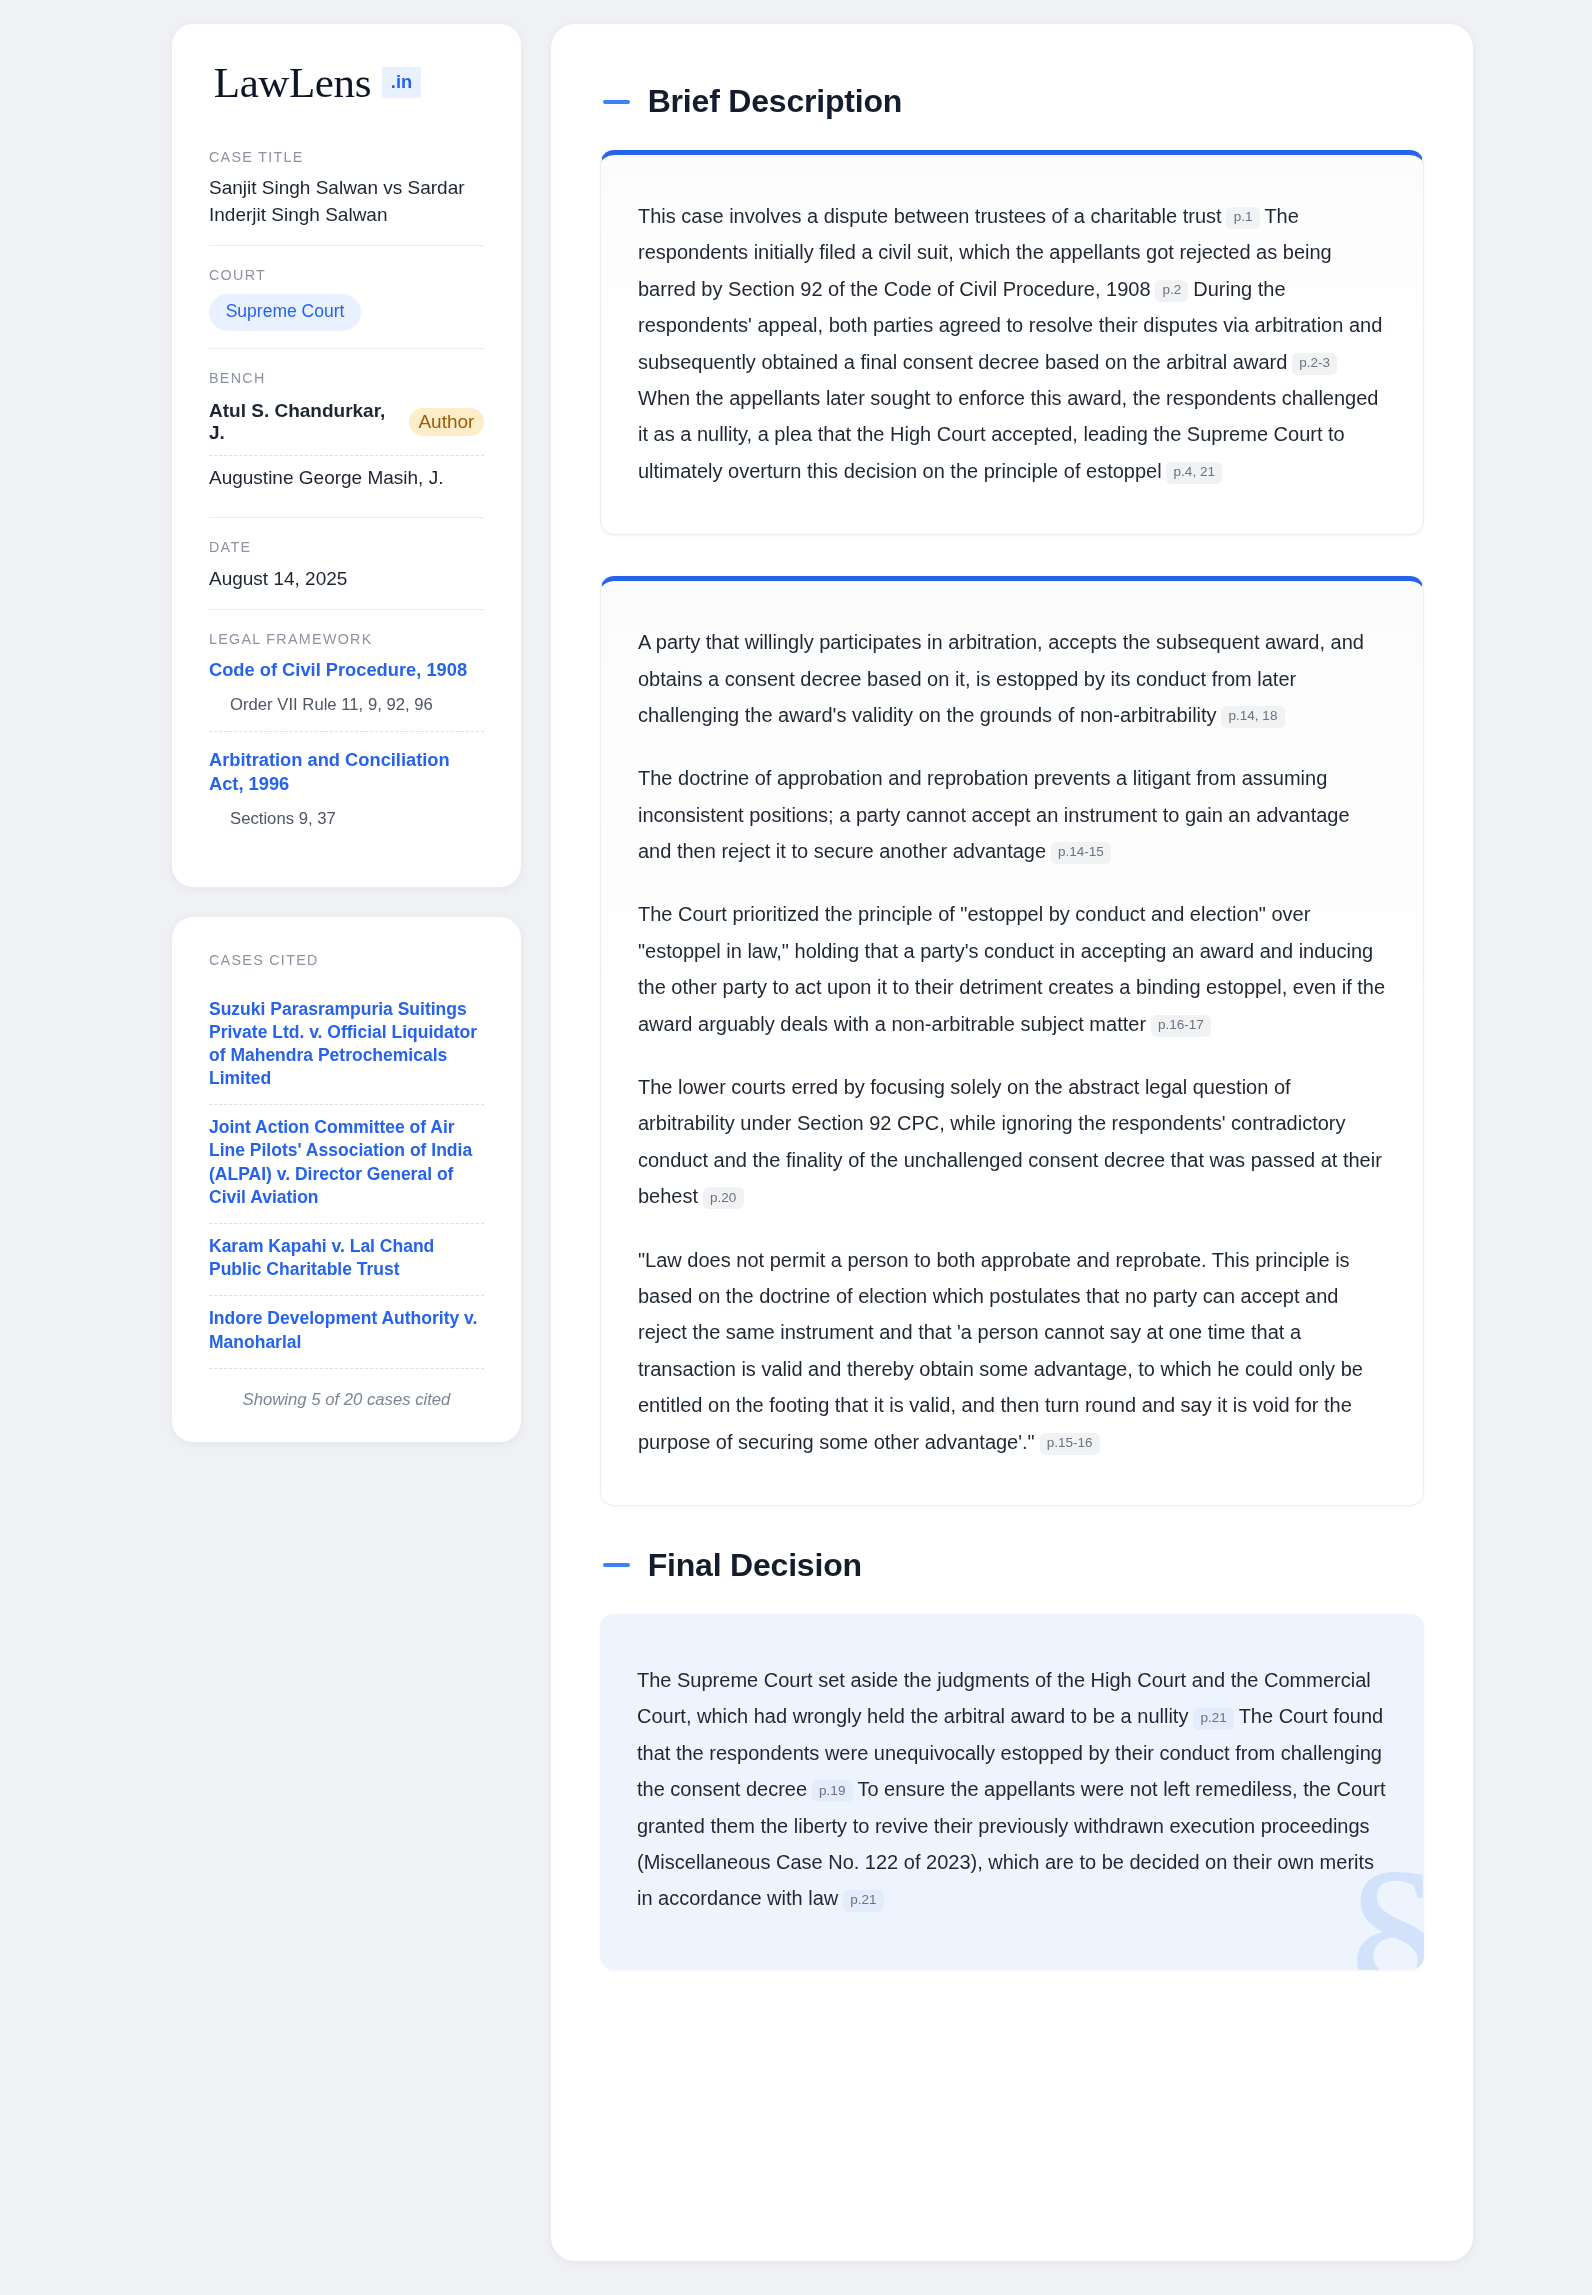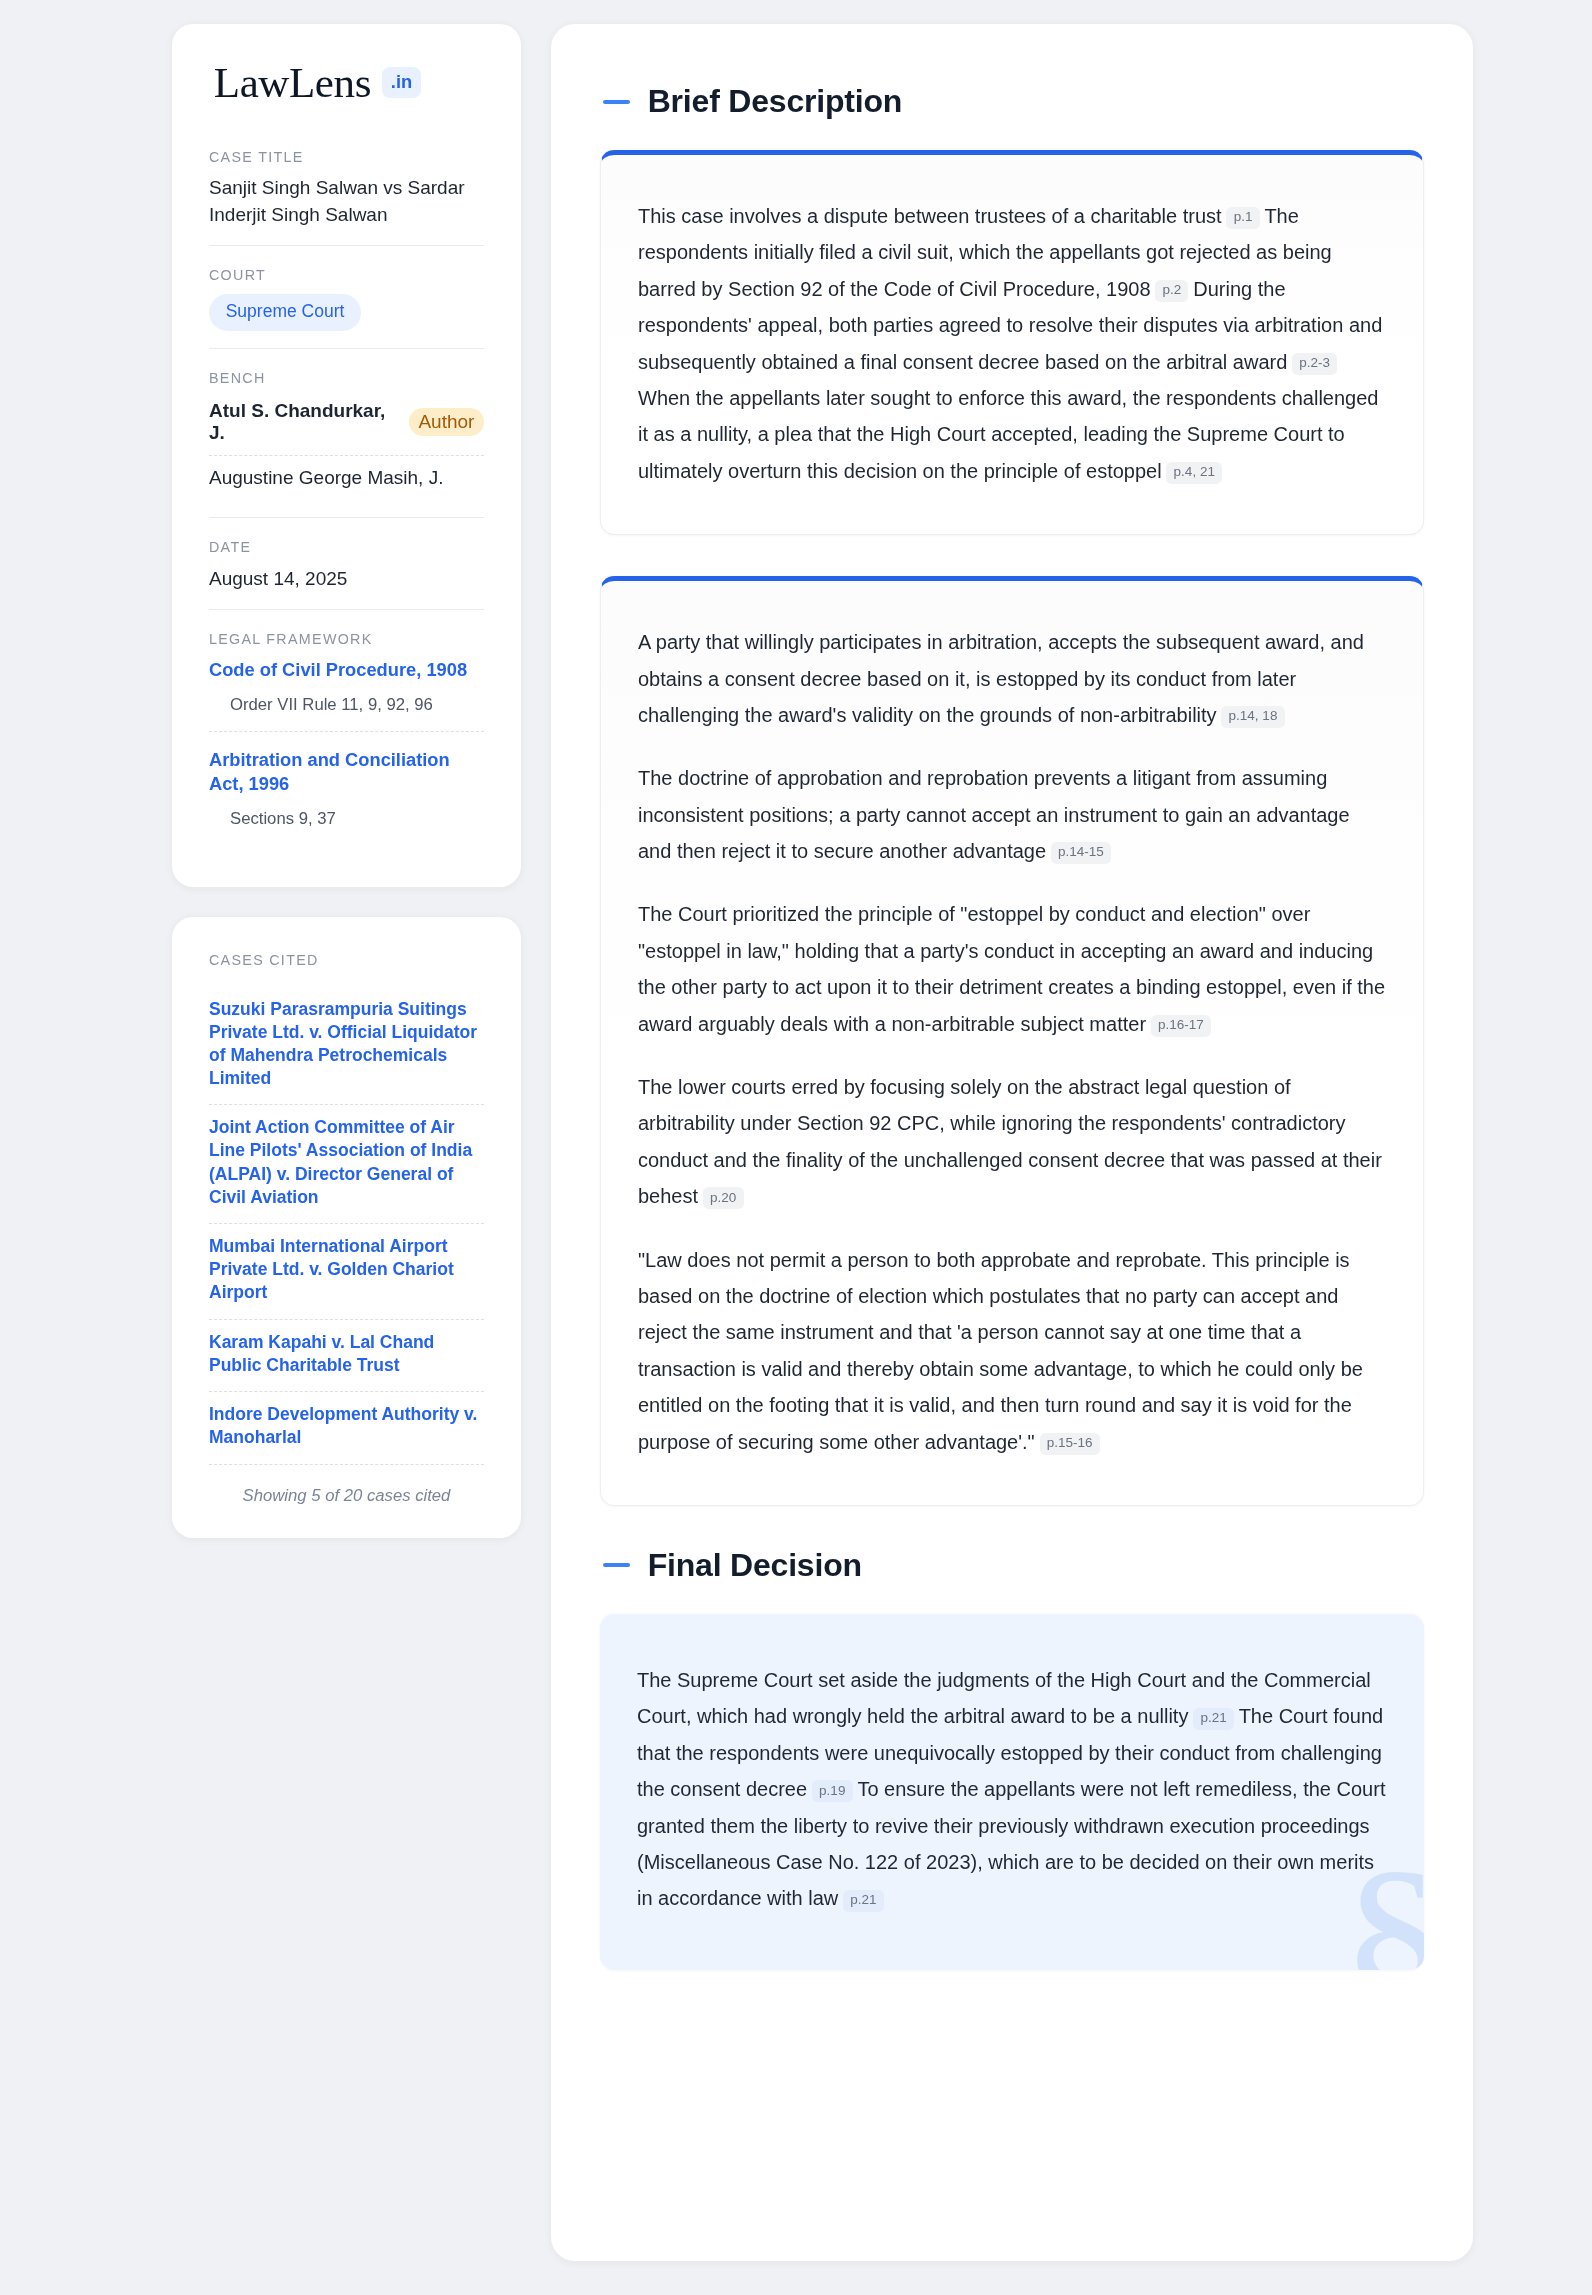--- a/index.html
+++ b/index.html
@@ -49,21 +49,21 @@
     font-size: 43px;
     line-height: 1;
     letter-spacing: -0.4px;
     color: #0e1726;
   }
   .brand-tld {
     background: #e9f1fe;
     color: #2563eb;
     font-size: 18.3px;
     font-weight: 700;
-    border-radius: 8px;
+    border-radius: 0;
     padding: 5.6px 8.8px 6.4px 8.8px;
     line-height: 1;
   }
 
   .meta-block { padding-bottom: 17.5px; }
   .meta-block + .meta-block {
     border-top: 0.8px solid #e8eaee;
     padding-top: 21px;
   }
   .meta-label {
@@ -292,21 +292,20 @@
           <div class="law-sections">Sections 9, 37</div>
         </div>
       </div>
 
     </div>
 
     <div class="card panel-cases">
       <div class="cases-label">CASES CITED</div>
       <div class="case-item">Suzuki Parasrampuria Suitings Private Ltd. v. Official Liquidator of Mahendra Petrochemicals Limited</div>
       <div class="case-item">Joint Action Committee of Air Line Pilots' Association of India (ALPAI) v. Director General of Civil Aviation</div>
-      <div class="case-item">Mumbai International Airport Private Ltd. v. Golden Chariot Airport</div>
       <div class="case-item">Karam Kapahi v. Lal Chand Public Charitable Trust</div>
       <div class="case-item">Indore Development Authority v. Manoharlal</div>
       <div class="cases-footer">Showing 5 of 20 cases cited</div>
     </div>
 
   </aside>
 
   <main class="main">
 
     <section class="section">

